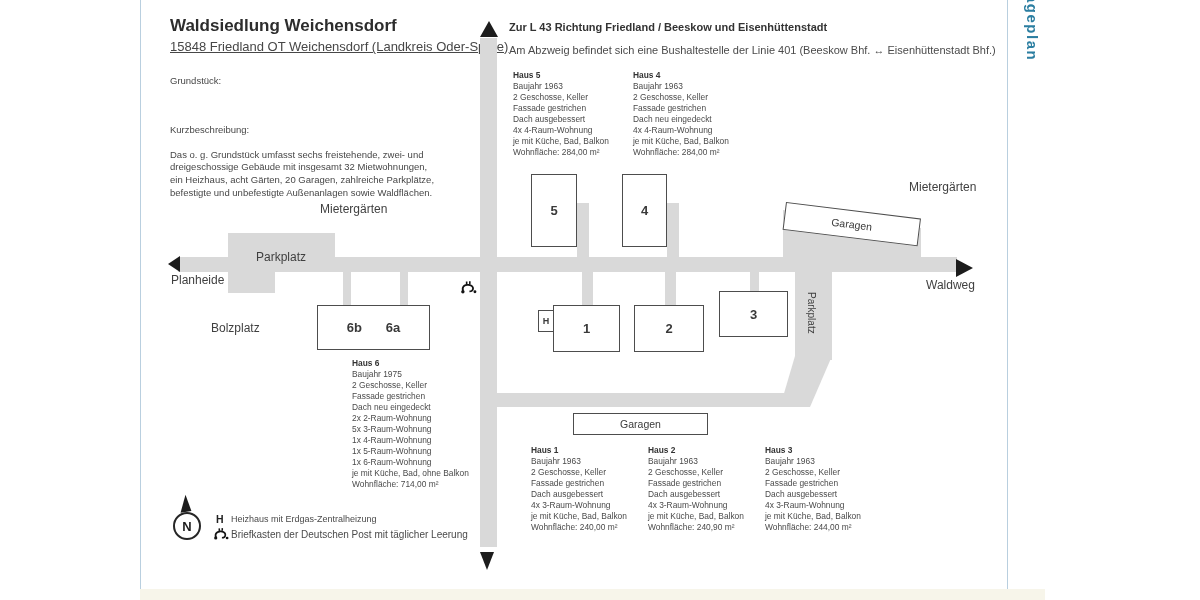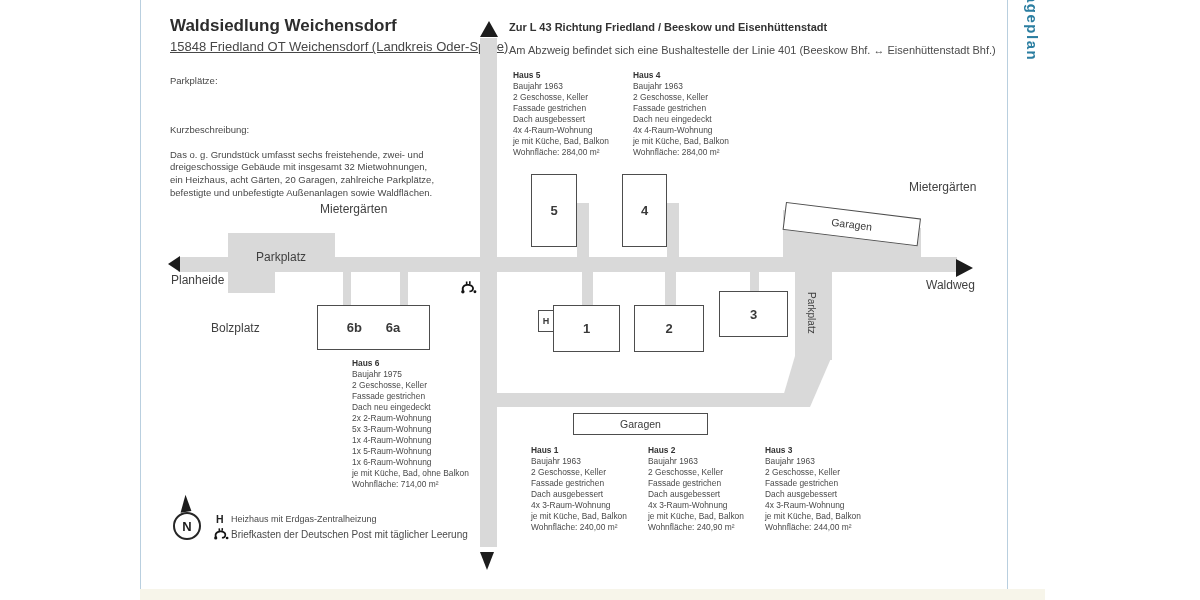--- a/index.html
+++ b/index.html
@@ -82,21 +82,21 @@
 <div class="canvas">
 
   <div class="vline left"></div>
   <div class="vline right"></div>
   <div class="bottom-band"></div>
   <div class="side-label">ageplan</div>
 
   <div class="page-title">Waldsiedlung Weichensdorf</div>
   <div class="page-subtitle">15848 Friedland OT Weichensdorf (Landkreis Oder-Spree)</div>
   <div class="textblock tb-grundstueck">
-    <div>Parkplätze:</div>
+    <div>Grundstück:</div>
   </div>
   <div class="textblock tb-kurz">
     <div>Kurzbeschreibung:</div>
     <div>Das o. g. Grundstück umfasst sechs freistehende, zwei- und
 dreigeschossige Gebäude mit insgesamt 32 Mietwohnungen,
 ein Heizhaus, acht Gärten, 20 Garagen, zahlreiche Parkplätze,
 befestigte und unbefestigte Außenanlagen sowie Waldflächen.</div>
   </div>
 
   <div class="dir-title">Zur L 43 Richtung Friedland / Beeskow und Eisenhüttenstadt</div>

